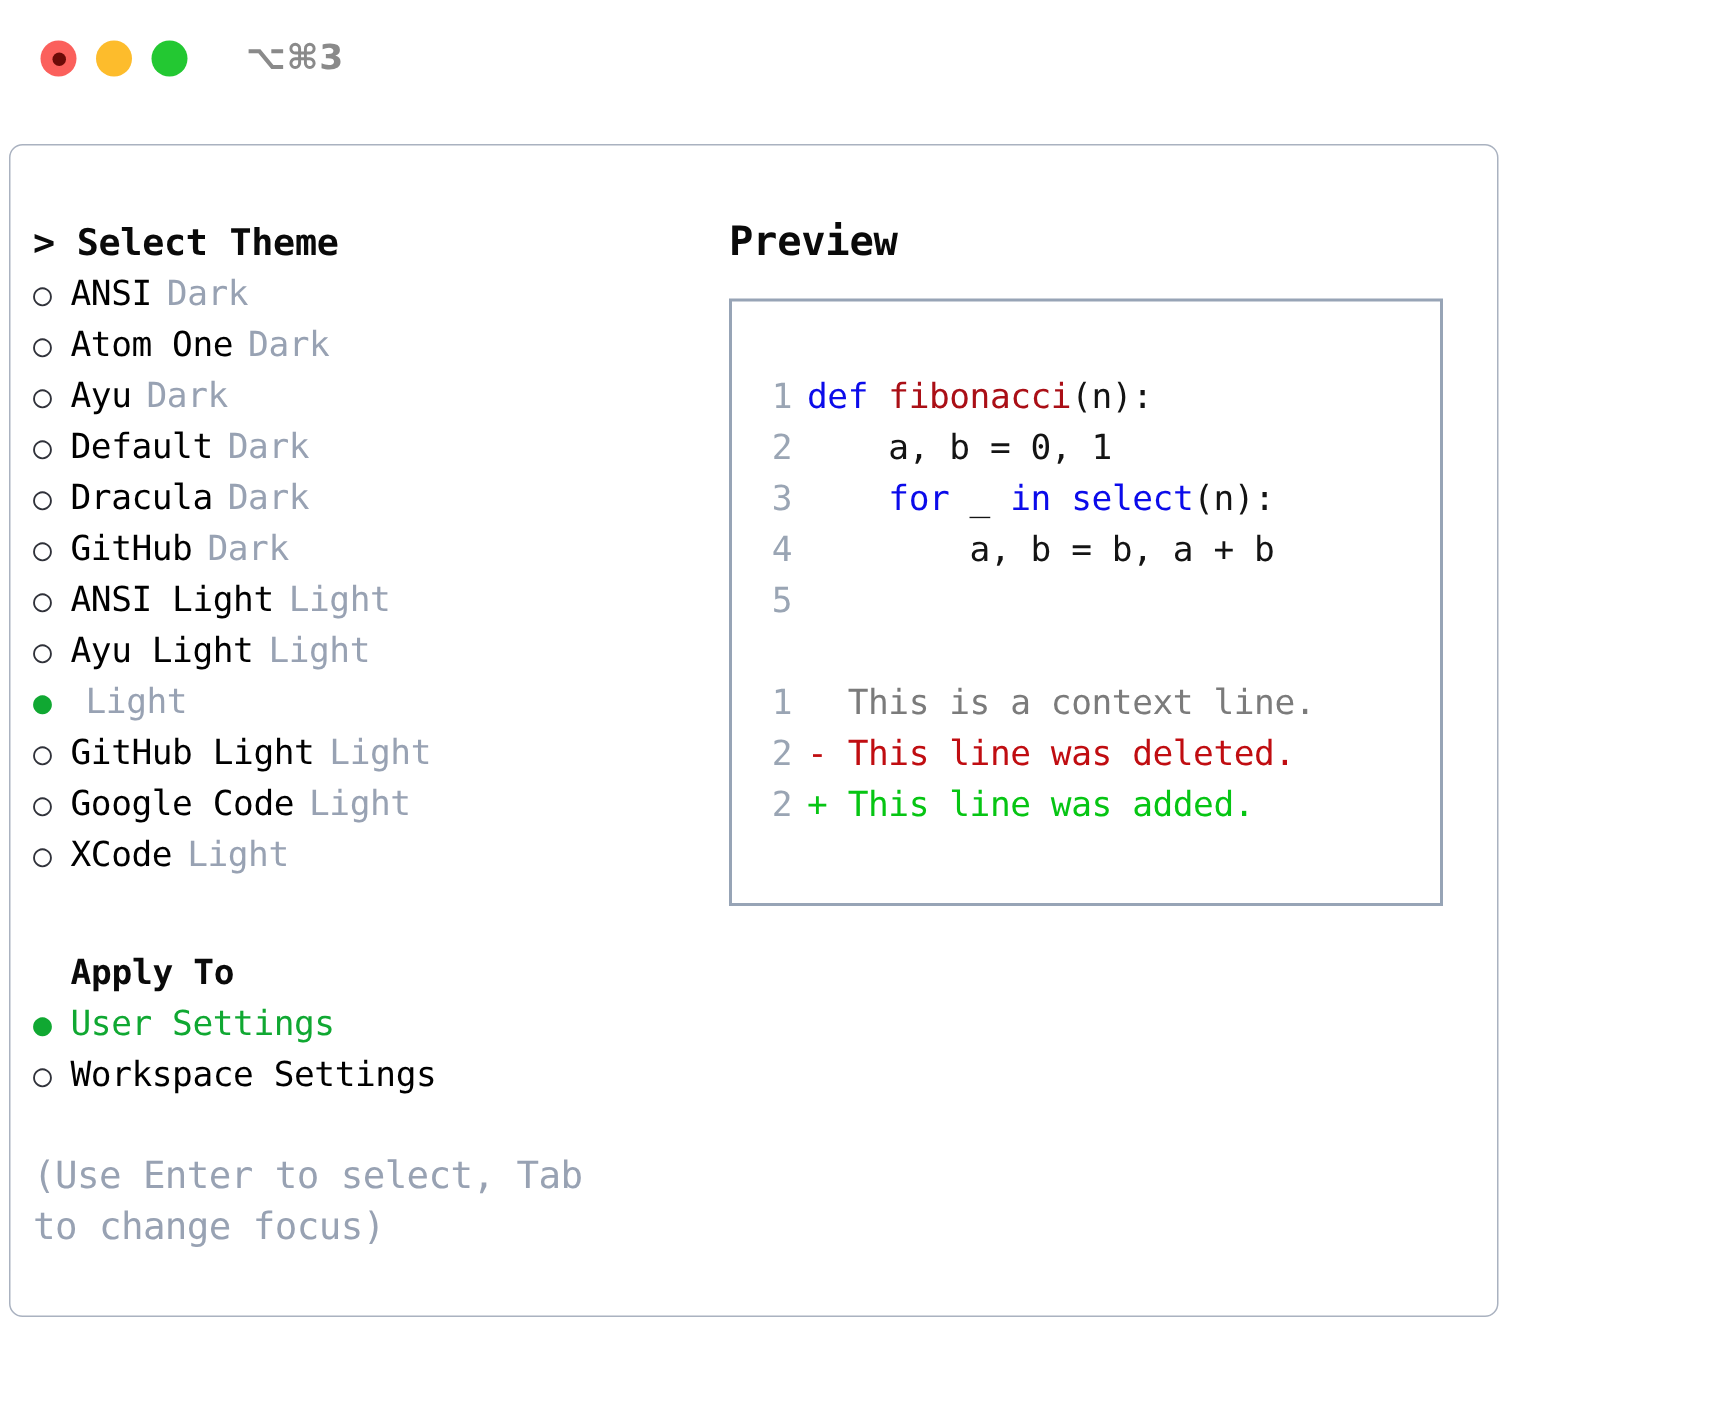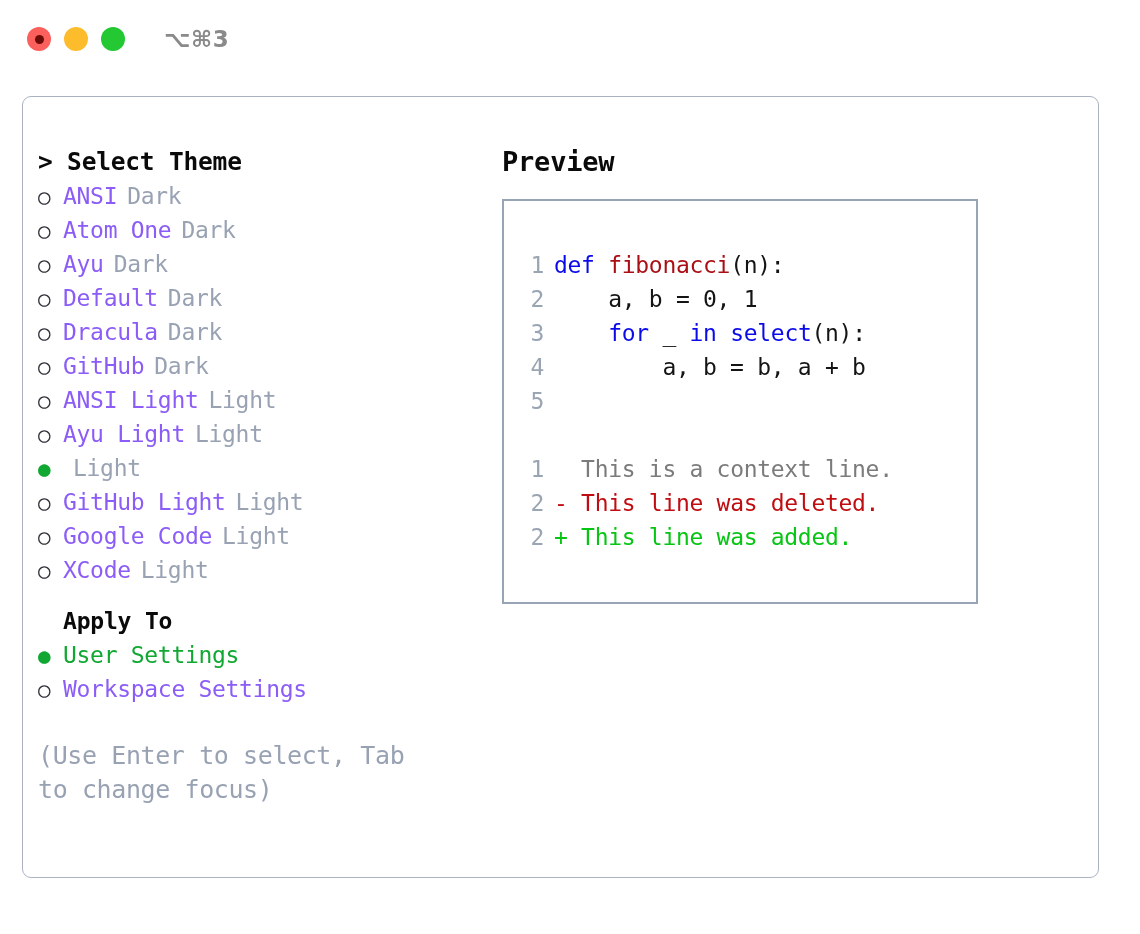--- a/index.html
+++ b/index.html
@@ -66,23 +66,23 @@
     font-size: 23px;
     font-weight: 700;
     letter-spacing: 0.5px;
     color: #8a8a8a;
     white-space: pre;
   }
 
   
   .panel {
     position: absolute;
-    left: 22px;
+    left: 6px;
     top: 96px;
-    width: 1077px;
+    width: 993px;
     height: 782px;
     border: 1.6px solid #aab2c0;
     border-radius: 9px;
     box-sizing: border-box;
     background: #ffffff;
   }
 
   .columns {
     position: absolute;
     left: 0; top: 0;
@@ -118,32 +118,32 @@
   }
   .marker {
     display: inline-block;
     width: 25px;
     flex: 0 0 25px;
     color: #30323a;
     font-size: 21px;
   }
   .marker.sel { color: #10a832; }
   .opt-label {
-    color: #8b5cf6;
+    color: #000000;
     font-weight: 500;
   }
   .opt-row.selected .opt-label { color: #10a832; }
   .opt-cat {
     color: #98a2b3;
     margin-left: 10px;
     font-weight: 500;
   }
 
   .subsection {
-    margin-top: 17px;
+    margin-top: 45px;
   }
   .apply-heading {
     font-size: 23px;
     font-weight: 700;
     color: #0a0a0a;
     letter-spacing: -0.2px;
     height: 34px;
     line-height: 34px;
     padding-left: 25px;
     white-space: pre;

